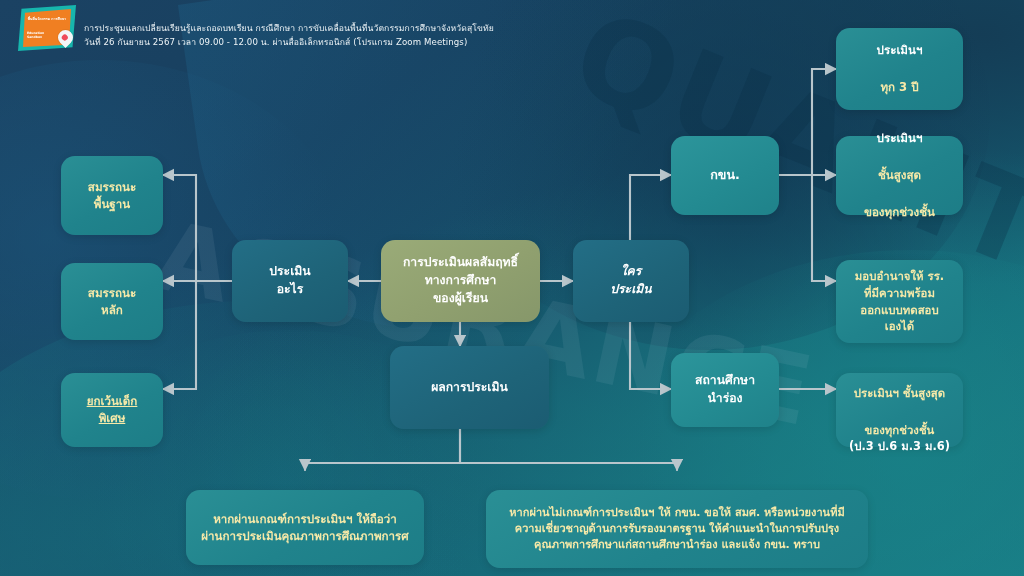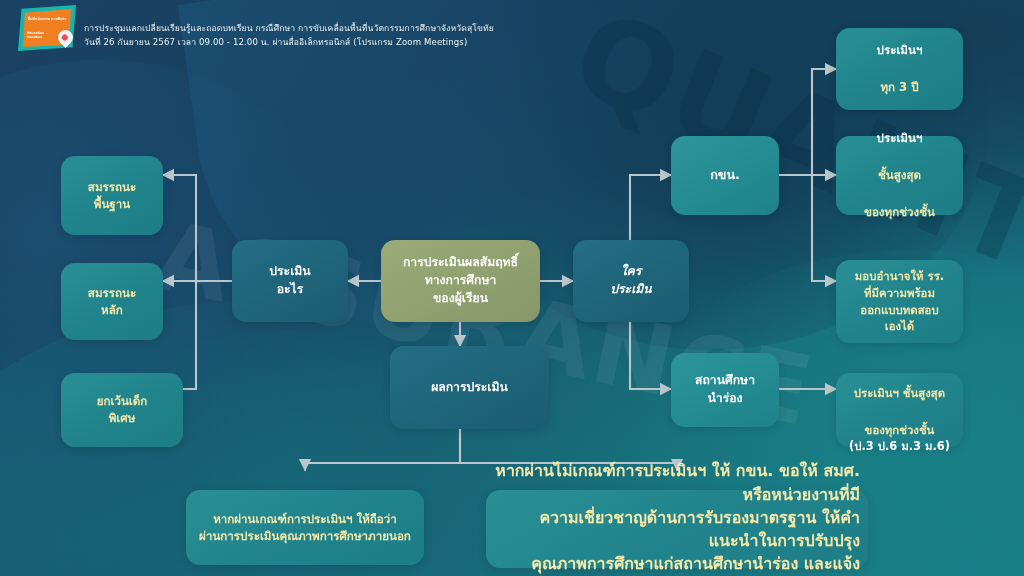--- a/index.html
+++ b/index.html
@@ -166,21 +166,21 @@
     </div>
   </div>
 
   <div class="node teal txt-cream" style="left:61px;top:243px;width:102px;height:77px;font-size:11.6px;">
     <div>
       <span>สมรรถนะ</span>
       <span>หลัก</span>
     </div>
   </div>
 
-  <div class="node teal txt-cream" style="left:61px;top:353px;width:122px;height:74px;font-size:11.6px;">
+  <div class="node teal txt-cream" style="left:61px;top:353px;width:102px;height:74px;font-size:11.6px;text-decoration:underline;">
     <div>
       <span>ยกเว้นเด็ก</span>
       <span>พิเศษ</span>
     </div>
   </div>
 
   <div class="node teal-lt txt-white" style="left:671px;top:136px;width:108px;height:79px;font-size:12.6px;text-align:center;">
     <div>
       <span>กขน.</span>
     </div>
@@ -221,25 +221,25 @@
     <div>
       <span class="txt-cream">ประเมินฯ ชั้นสูงสุด</span>
       <span class="txt-cream">ของทุกช่วงชั้น</span>
       <span class="txt-white">(ป.3 ป.6 ม.3 ม.6)</span>
     </div>
   </div>
 
   <div class="node teal txt-cream" style="left:186px;top:470px;width:238px;height:75px;font-size:11.6px;">
     <div>
       <span>หากผ่านเกณฑ์การประเมินฯ ให้ถือว่า</span>
-      <span>ผ่านการประเมินคุณภาพการศึกษาภายนอก</span>
-    </div>
-  </div>
-
-  <div class="node teal txt-cream" style="left:486px;top:470px;width:382px;height:78px;font-size:16px;text-align:right;">
+      <span>ผ่านการประเมินคุณภาพการศึณภาพการศ</span>
+    </div>
+  </div>
+
+  <div class="node teal txt-cream" style="left:486px;top:470px;width:382px;height:78px;font-size:11px;">
     <div>
       <span>หากผ่านไม่เกณฑ์การประเมินฯ ให้ กขน. ขอให้ สมศ. หรือหน่วยงานที่มี</span>
       <span>ความเชี่ยวชาญด้านการรับรองมาตรฐาน ให้คำแนะนำในการปรับปรุง</span>
       <span>คุณภาพการศึกษาแก่สถานศึกษานำร่อง และแจ้ง กขน. ทราบ</span>
     </div>
   </div>
 
 </div>
 
 </body></html>

